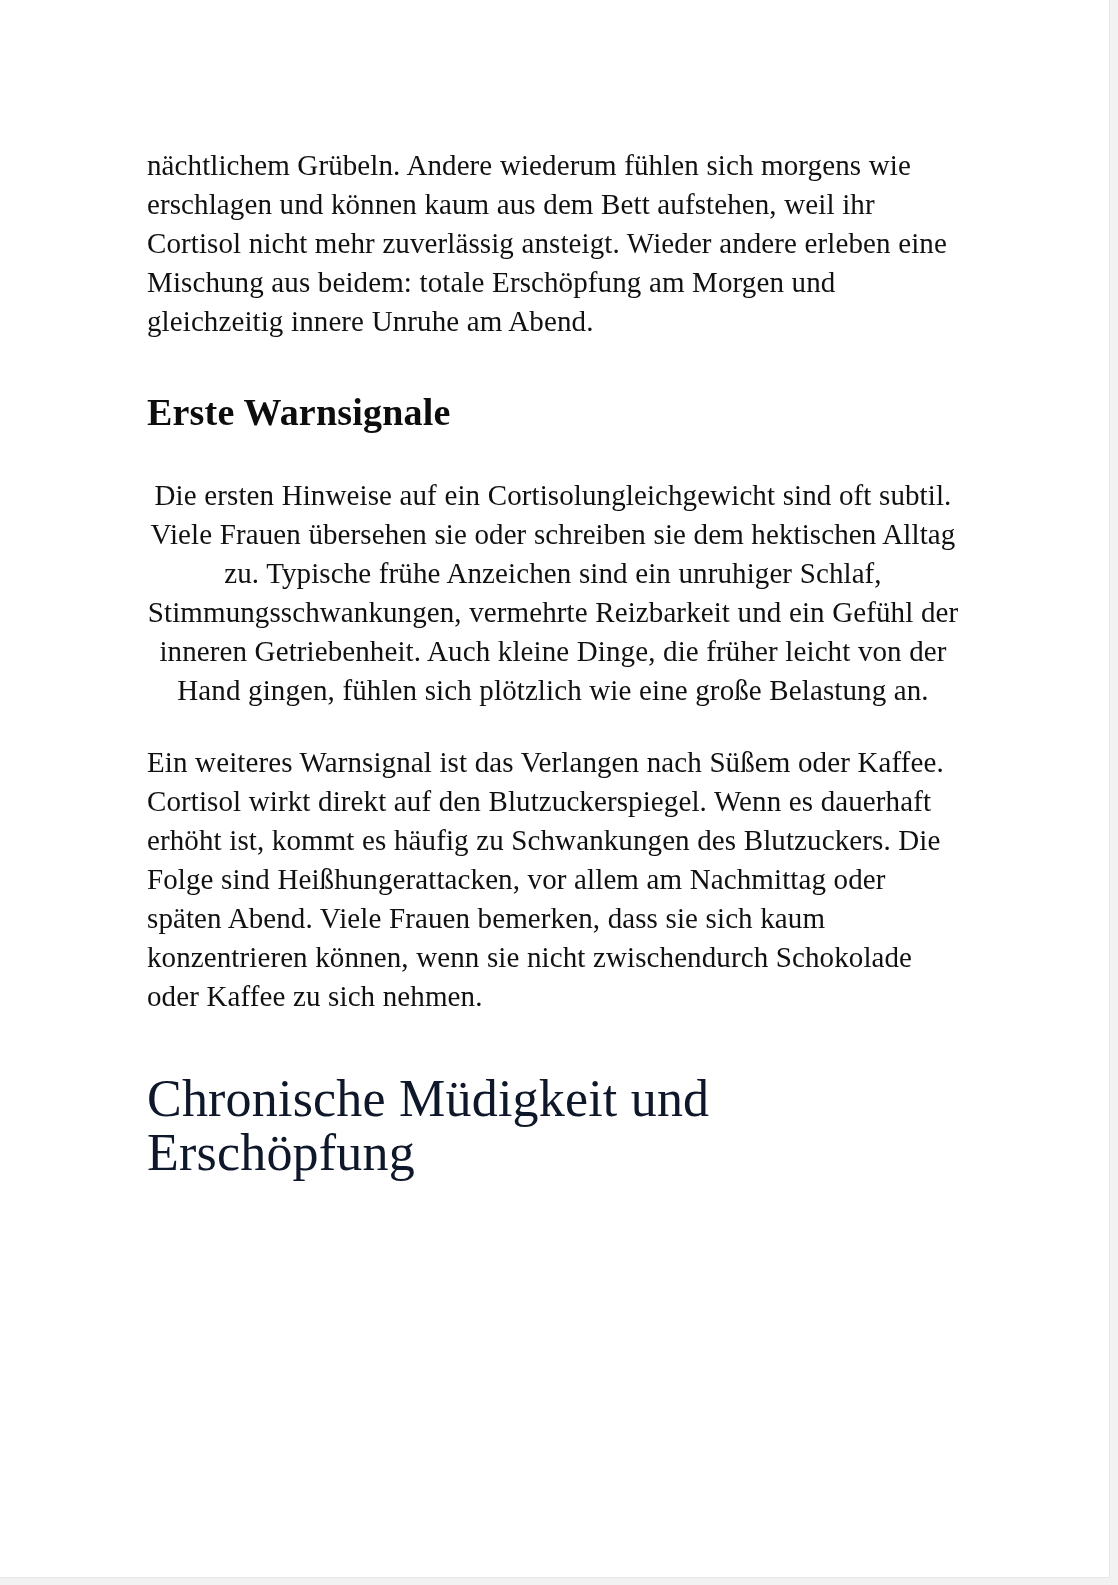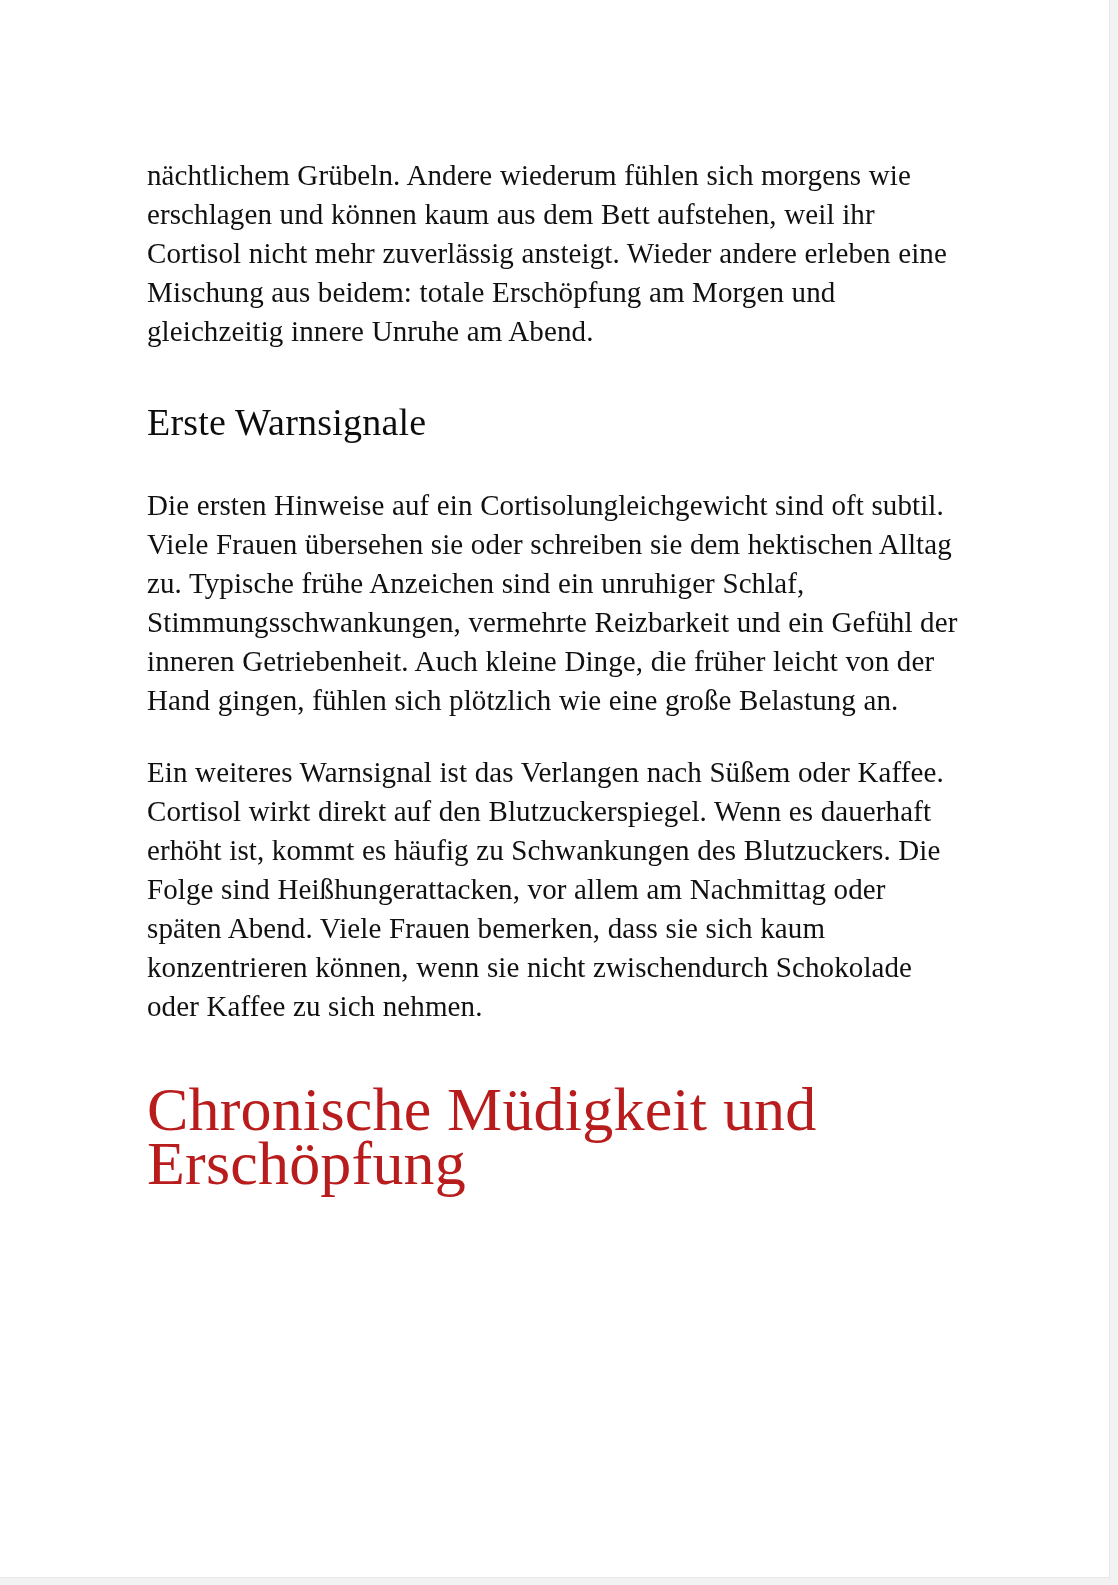--- a/index.html
+++ b/index.html
@@ -25,21 +25,21 @@
     background: #ffffff;
     border-right: 1px solid #e8e8e8;
     border-bottom: 1px solid #e8e8e8;
     box-sizing: border-box;
     overflow: hidden;
   }
 
   .content {
     position: absolute;
     left: 147px;
-    top: 156px;
+    top: 146px;
     width: 812px;
   }
 
   .para {
     margin: 0;
     font-size: 29px;
     line-height: 39px;
     color: #111111;
     text-align: left;
     letter-spacing: 0.1px;
@@ -47,36 +47,36 @@
   }
 
   .para + .para {
     margin-top: 33px;
   }
 
   .heading-1 {
     margin: 0;
     font-size: 38px;
     line-height: 44px;
-    font-weight: 400;
+    font-weight: 700;
     color: #0d0d0d;
     letter-spacing: 0.2px;
   }
 
   .heading-2 {
     margin: 0;
-    font-size: 62px;
+    font-size: 52px;
     line-height: 54px;
     font-weight: 400;
-    color: #b91c1c;
+    color: #0f172a;
     letter-spacing: 0.2px;
   }
 
   .gap-before-h1 { margin-top: 49px; }
-  .gap-after-h1  { margin-top: 42px; }
+  .gap-after-h1  { margin-top: 42px; text-align: center; }
   .gap-before-h2 { margin-top: 56px; }
 </style>
 </head>
 <body>
 
 <div class="page">
   <div class="content">
 
     <p class="para">nächtlichem Grübeln. Andere wiederum fühlen sich morgens wie erschlagen und können kaum aus dem Bett aufstehen, weil ihr Cortisol nicht mehr zuverlässig ansteigt. Wieder andere erleben eine Mischung aus beidem: totale Erschöpfung am Morgen und gleichzeitig innere Unruhe am Abend.</p>
 

